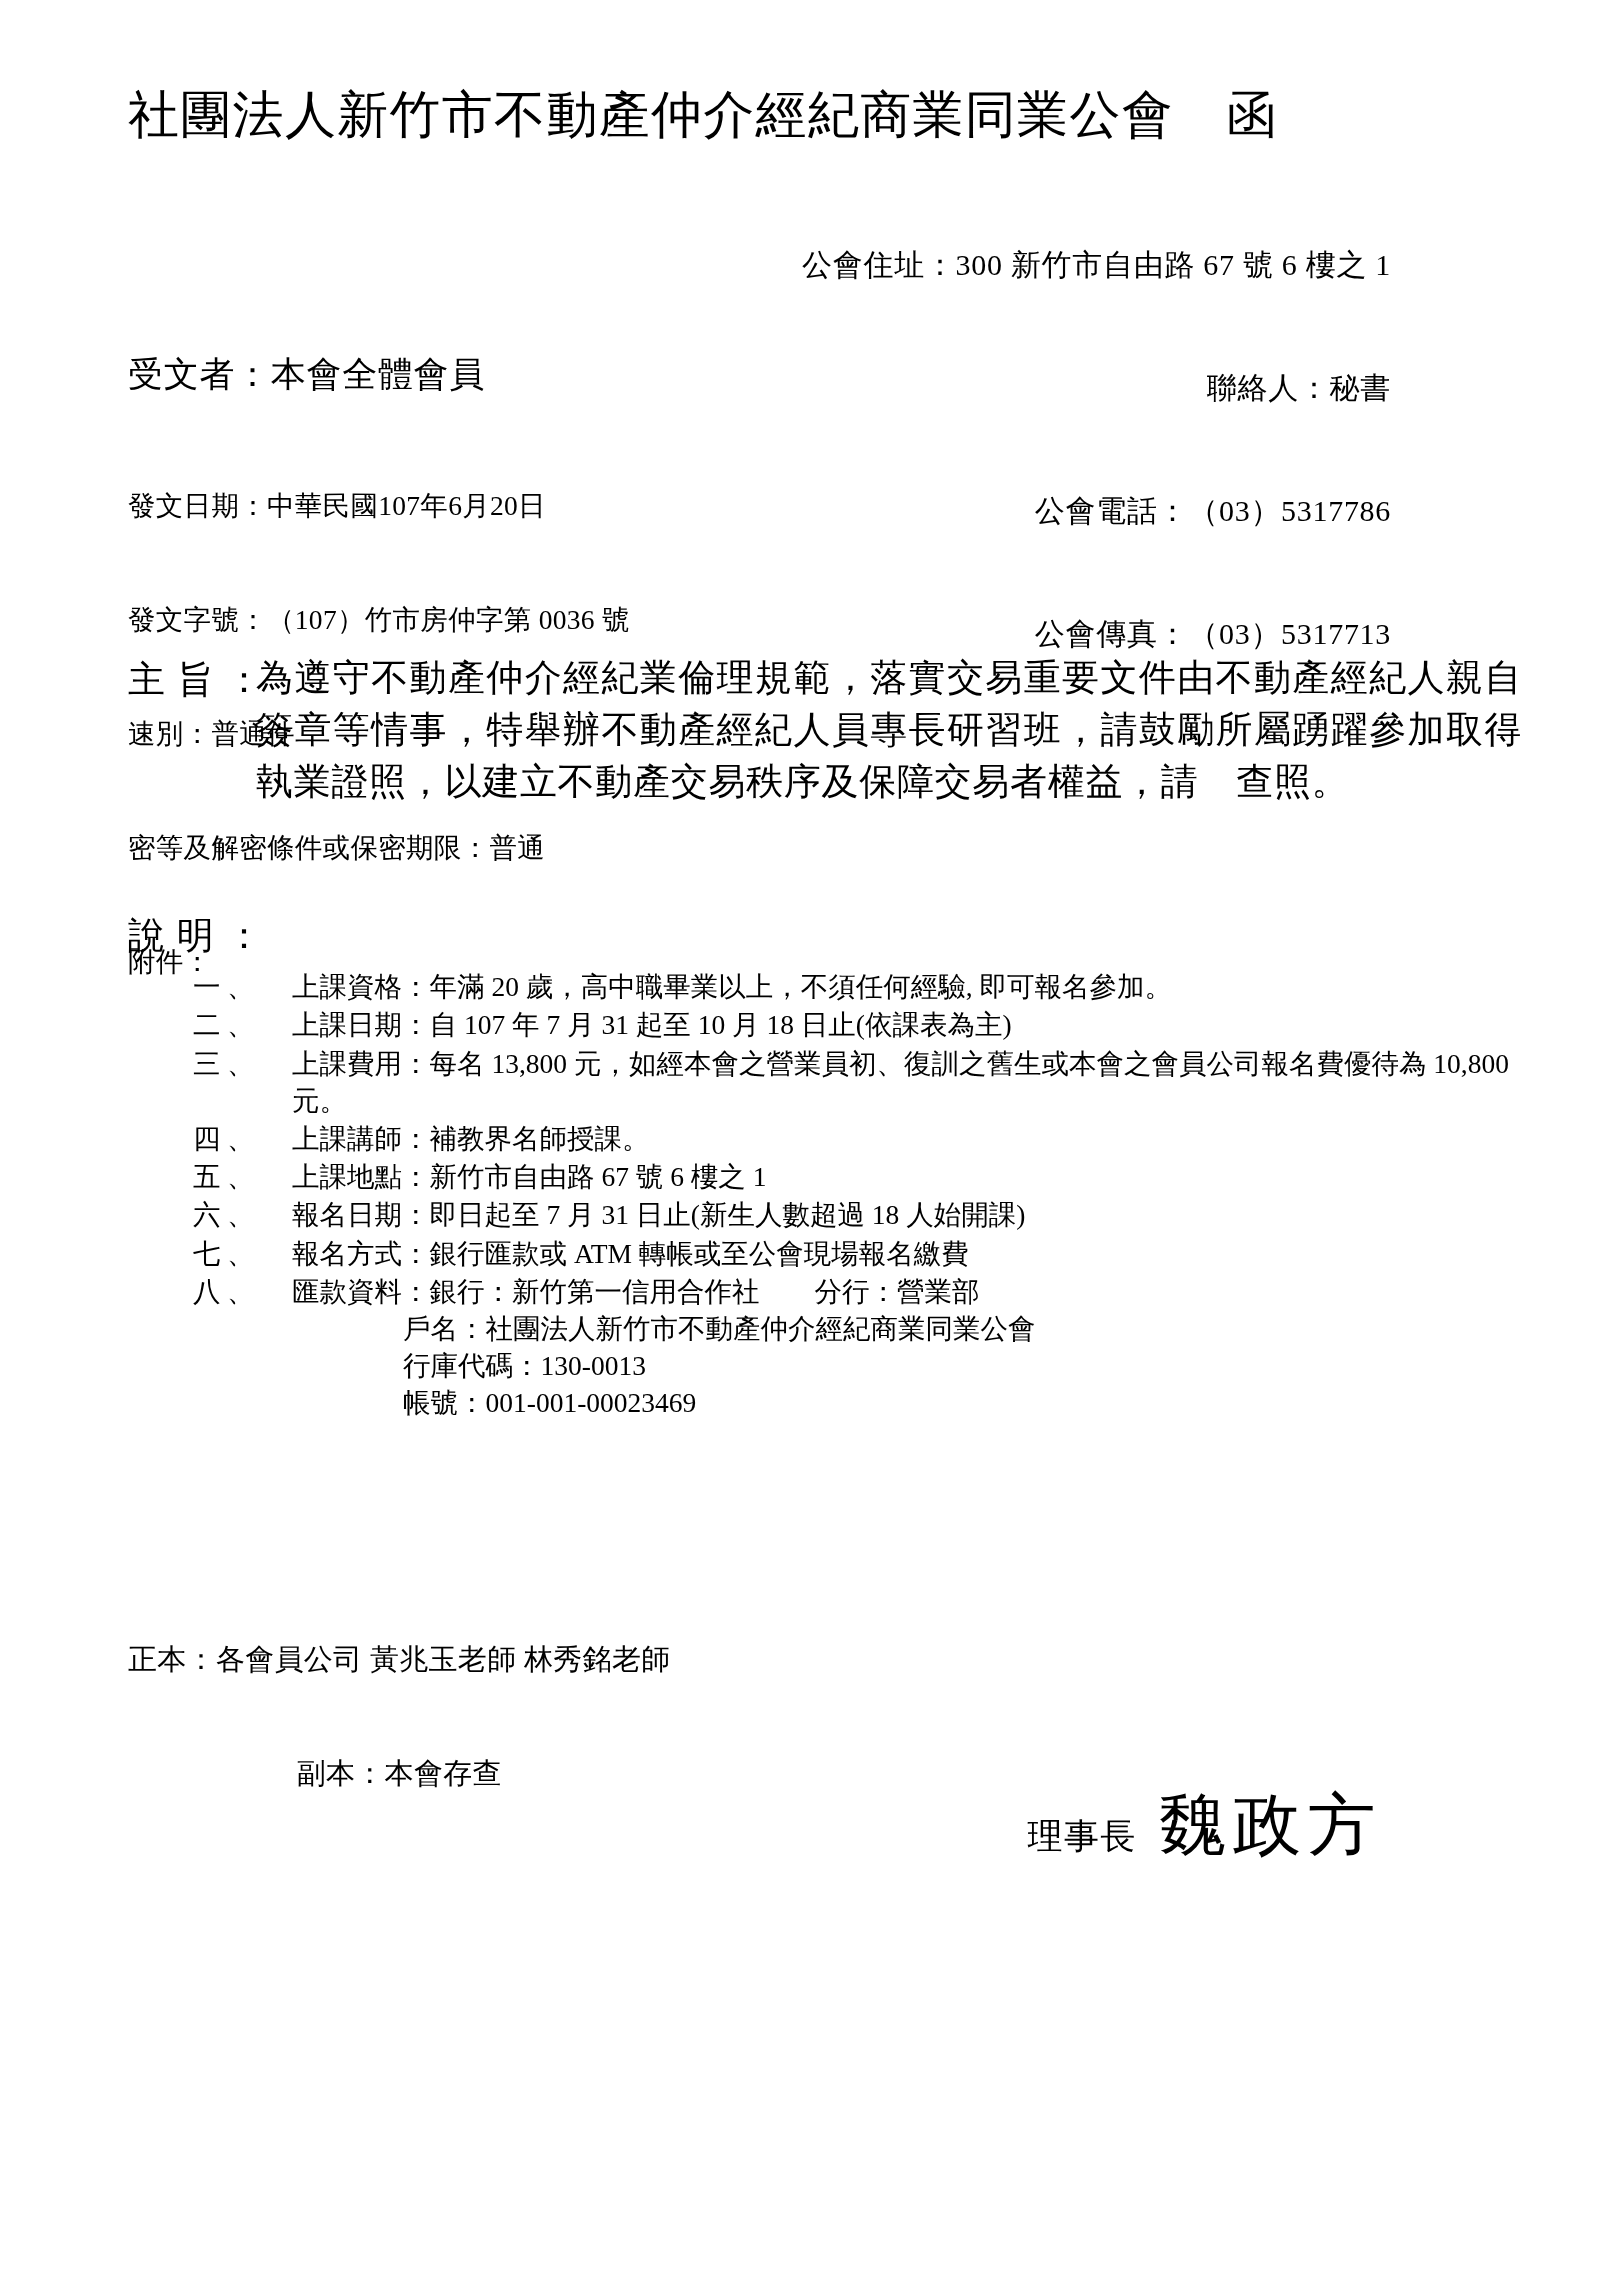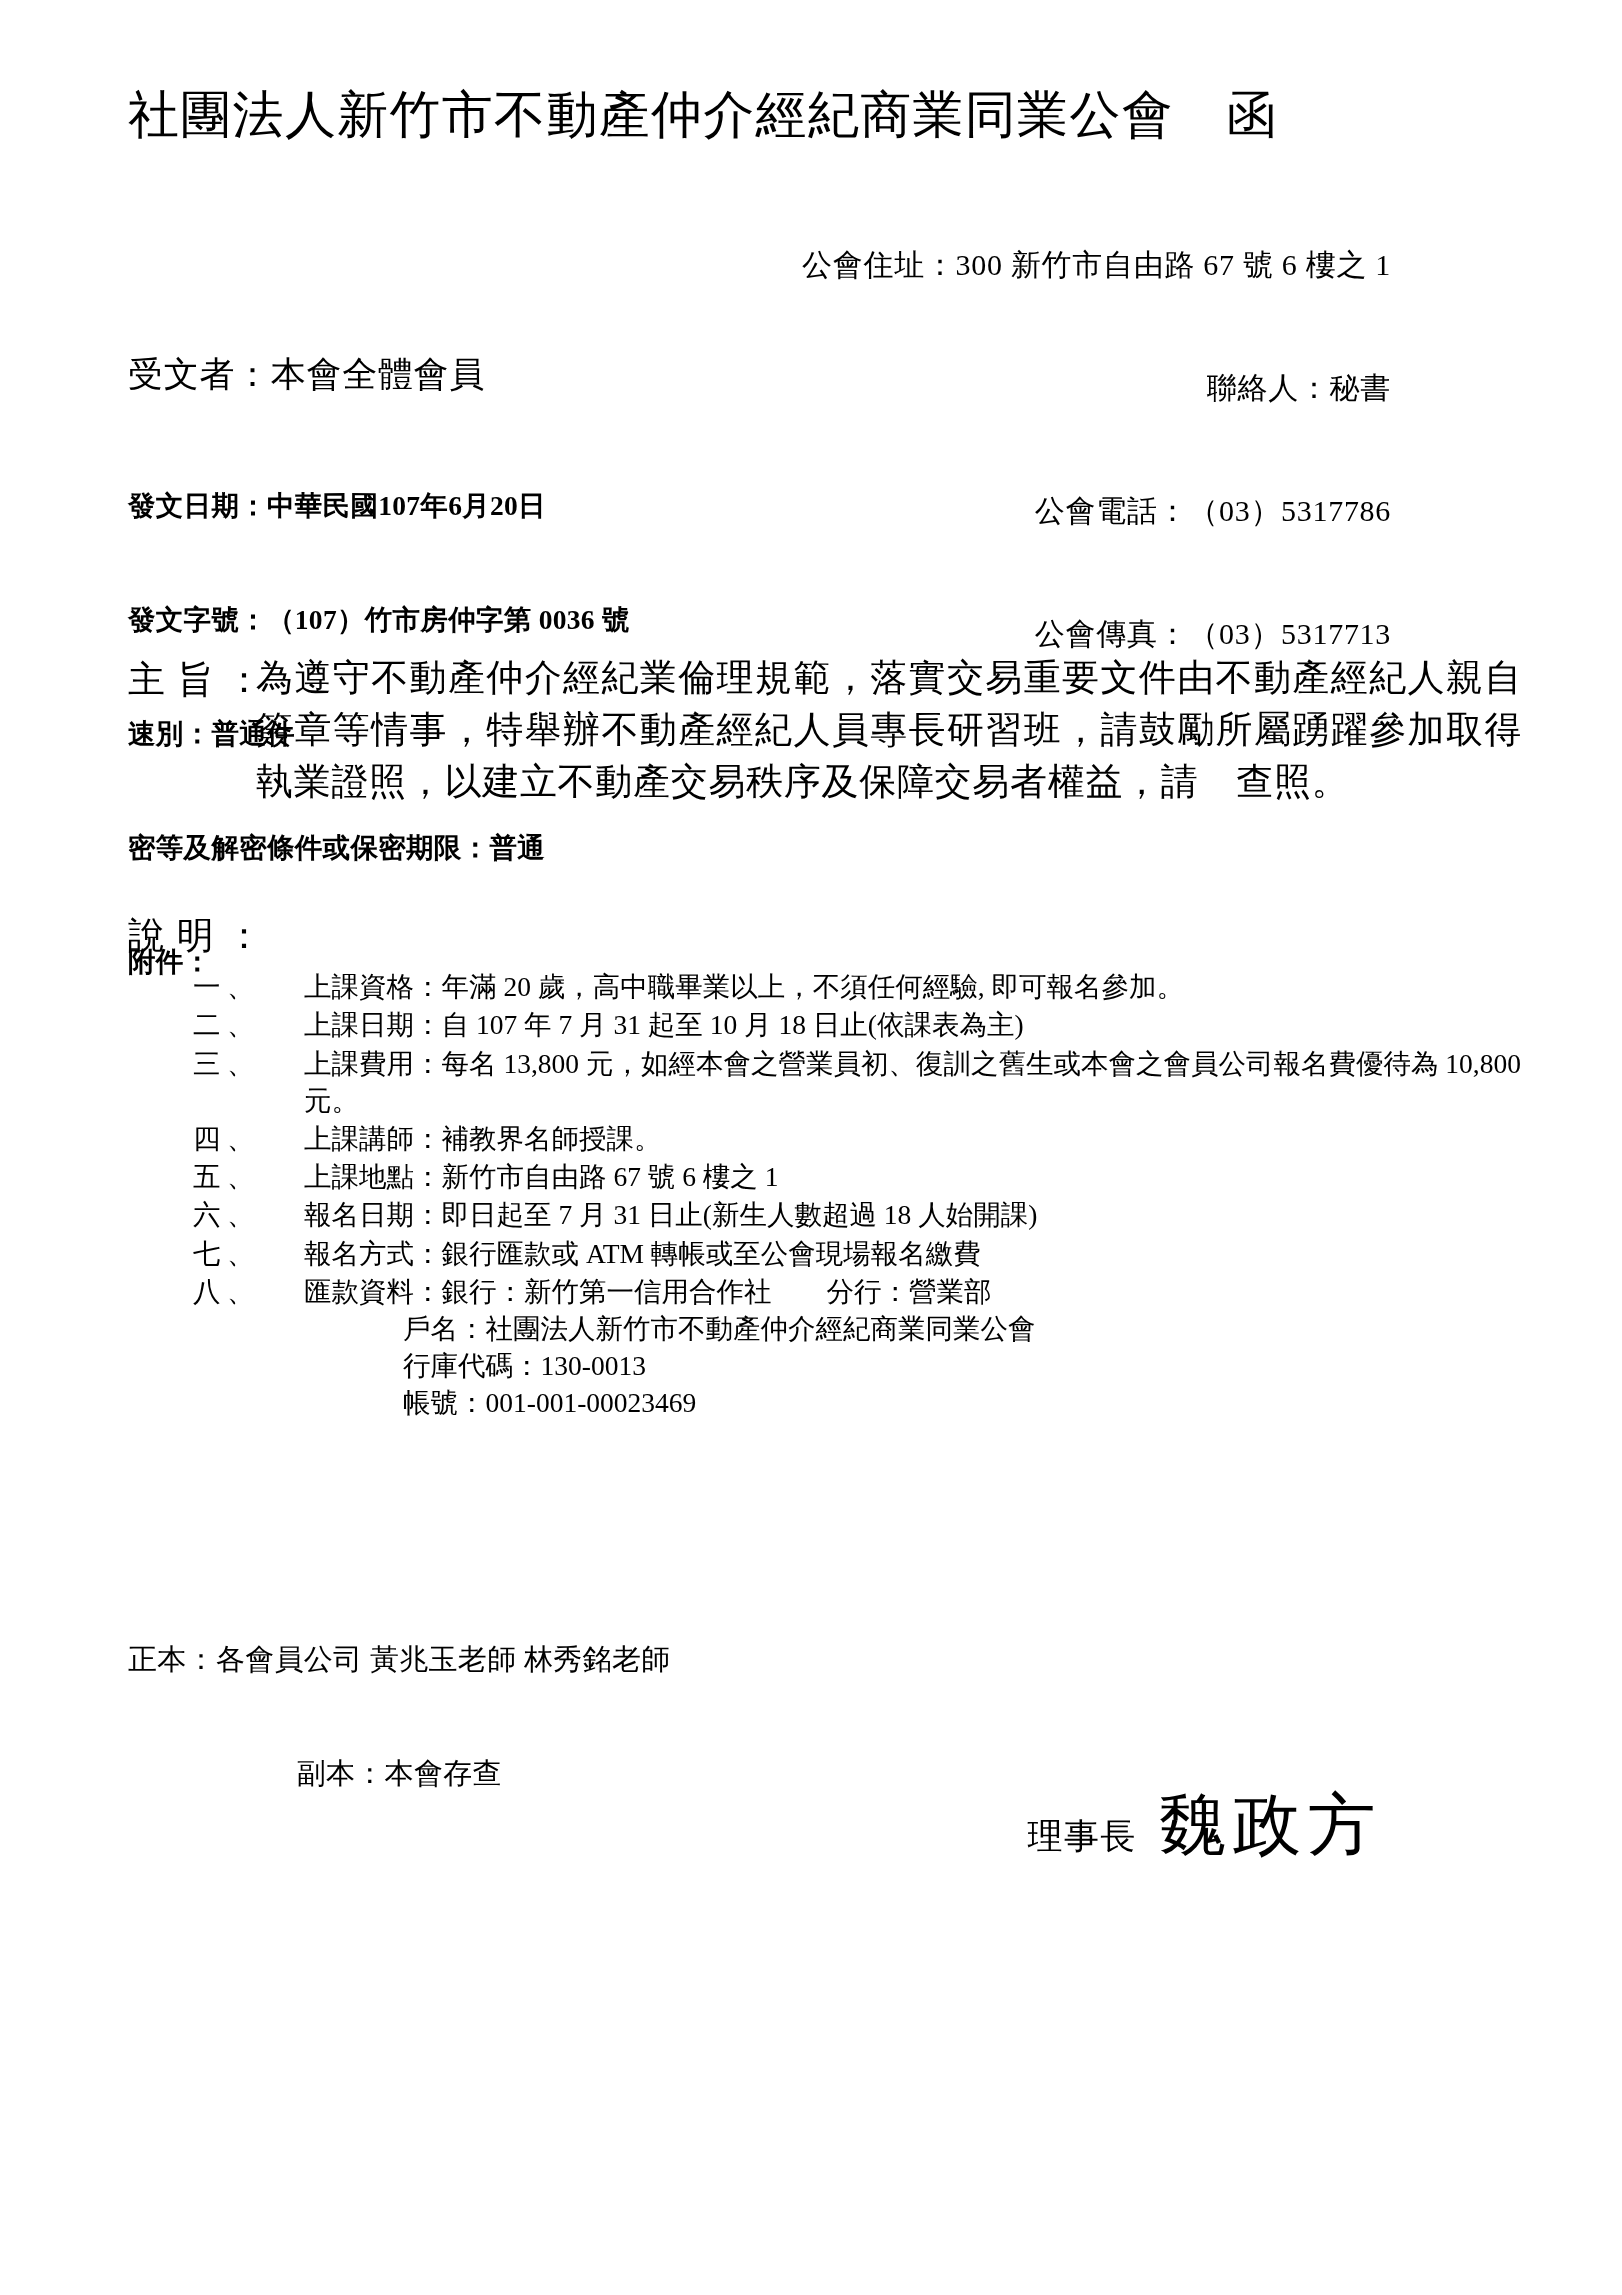--- a/index.html
+++ b/index.html
@@ -62,21 +62,21 @@
   }
   .meta-block {
     position: absolute;
     left: 128px;
     top: 411px;
     font-size: 27.5px;
     line-height: 38px;
     letter-spacing: 0.3px;
     white-space: pre;
   }
-  .meta-line { display: block; font-weight: bold; }
+  .meta-line { display: block; }
 
   
   .subject-row {
     position: absolute;
     left: 128px;
     top: 654px;
     width: 1394px;
     font-size: 37px;
     line-height: 52px;
     letter-spacing: 0.7px;
@@ -127,21 +127,20 @@
     left: 65px;
     top: 0;
     width: 92px;
     letter-spacing: 6.5px;
     white-space: pre;
   }
   .ex-text {
     display: block;
     white-space: pre-wrap;
     word-break: break-all;
-    margin-left: 12px;
   }
   .ex-sub {
     display: block;
     padding-left: 111px;
     white-space: pre;
   }
 
   
   .dist-block {
     position: absolute;

